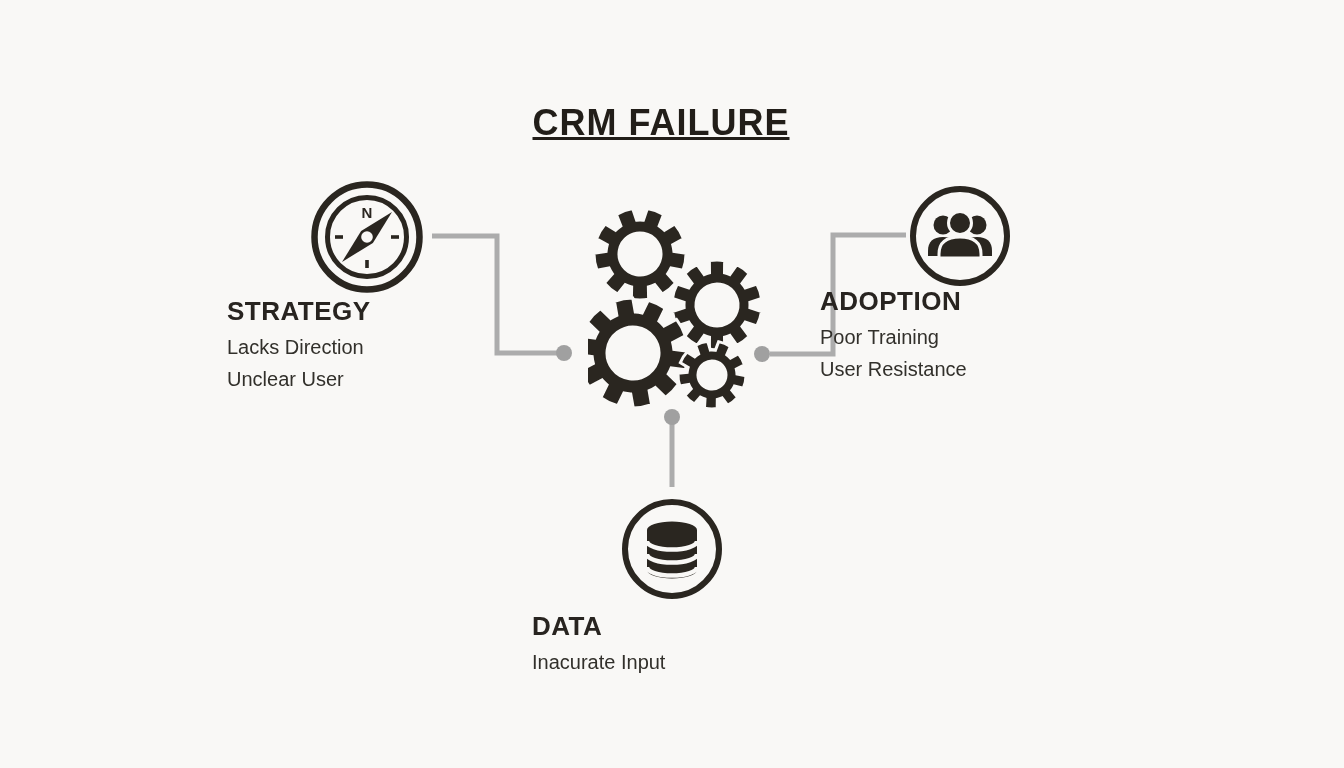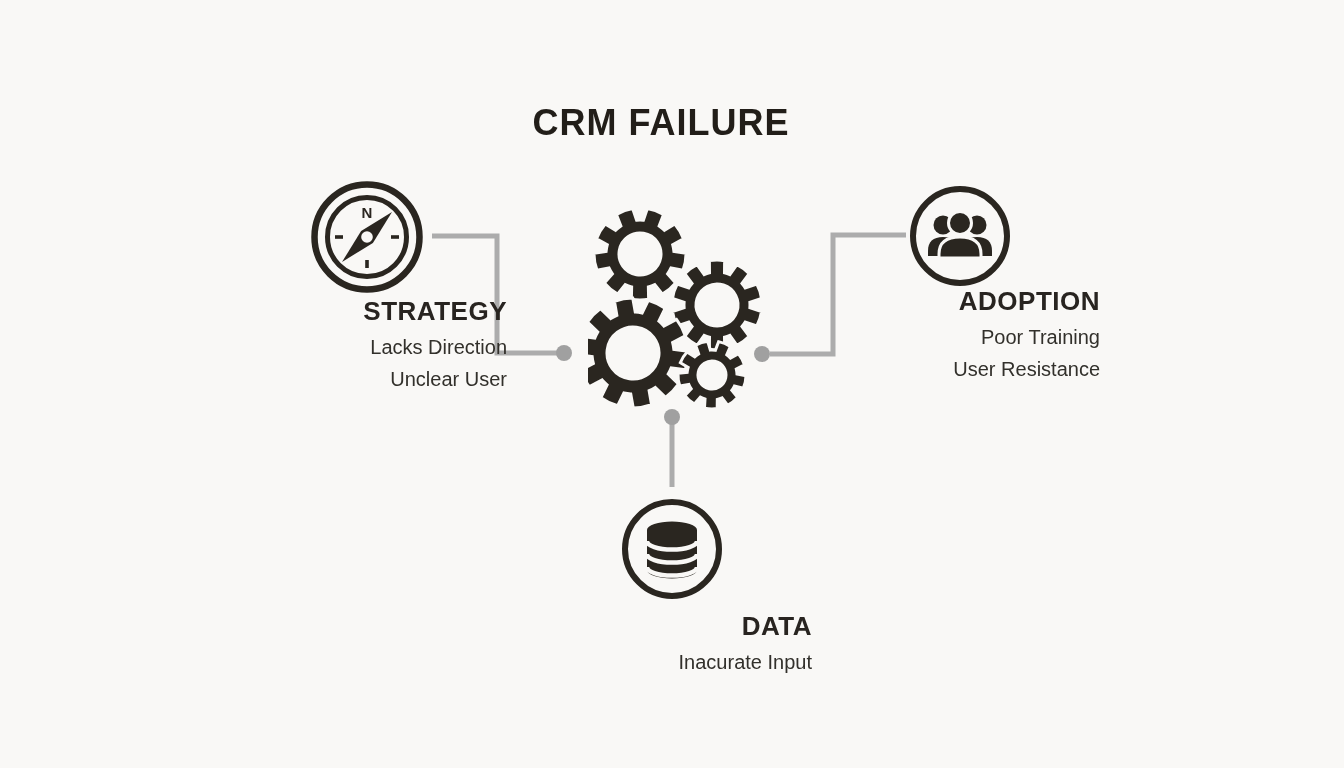--- a/index.html
+++ b/index.html
@@ -5,23 +5,23 @@
   html,body{margin:0;padding:0;background:#ffffff;}
   #canvas{
     position:relative;width:1344px;height:768px;overflow:hidden;
     background:#f9f8f6;
     font-family:"Liberation Sans", sans-serif;
     color:#2a2620;
   }
   .abs{position:absolute;}
   #title{
     left:461px;top:102px;width:400px;text-align:center;
-    font-size:36px;font-weight:700;letter-spacing:1px;color:#221e19;
+    font-size:36px;font-weight:700;letter-spacing:1px;color:#221e19;text-decoration:underline;
   }
-  .node-text{width:280px;text-align:right;}
+  .node-text{width:280px;text-align:left;}
   .node-label{font-size:26px;font-weight:700;color:#282420;letter-spacing:.5px;line-height:1.15;}
   .node-line{font-size:20px;color:#32302b;line-height:1.22;margin-top:8px;}
   svg{display:block;}
   .ink{fill:#2a2620;}
   .ink-stroke{stroke:#2a2620;fill:none;}
 </style>
 </head>
 <body>
 
 <div id="canvas">

